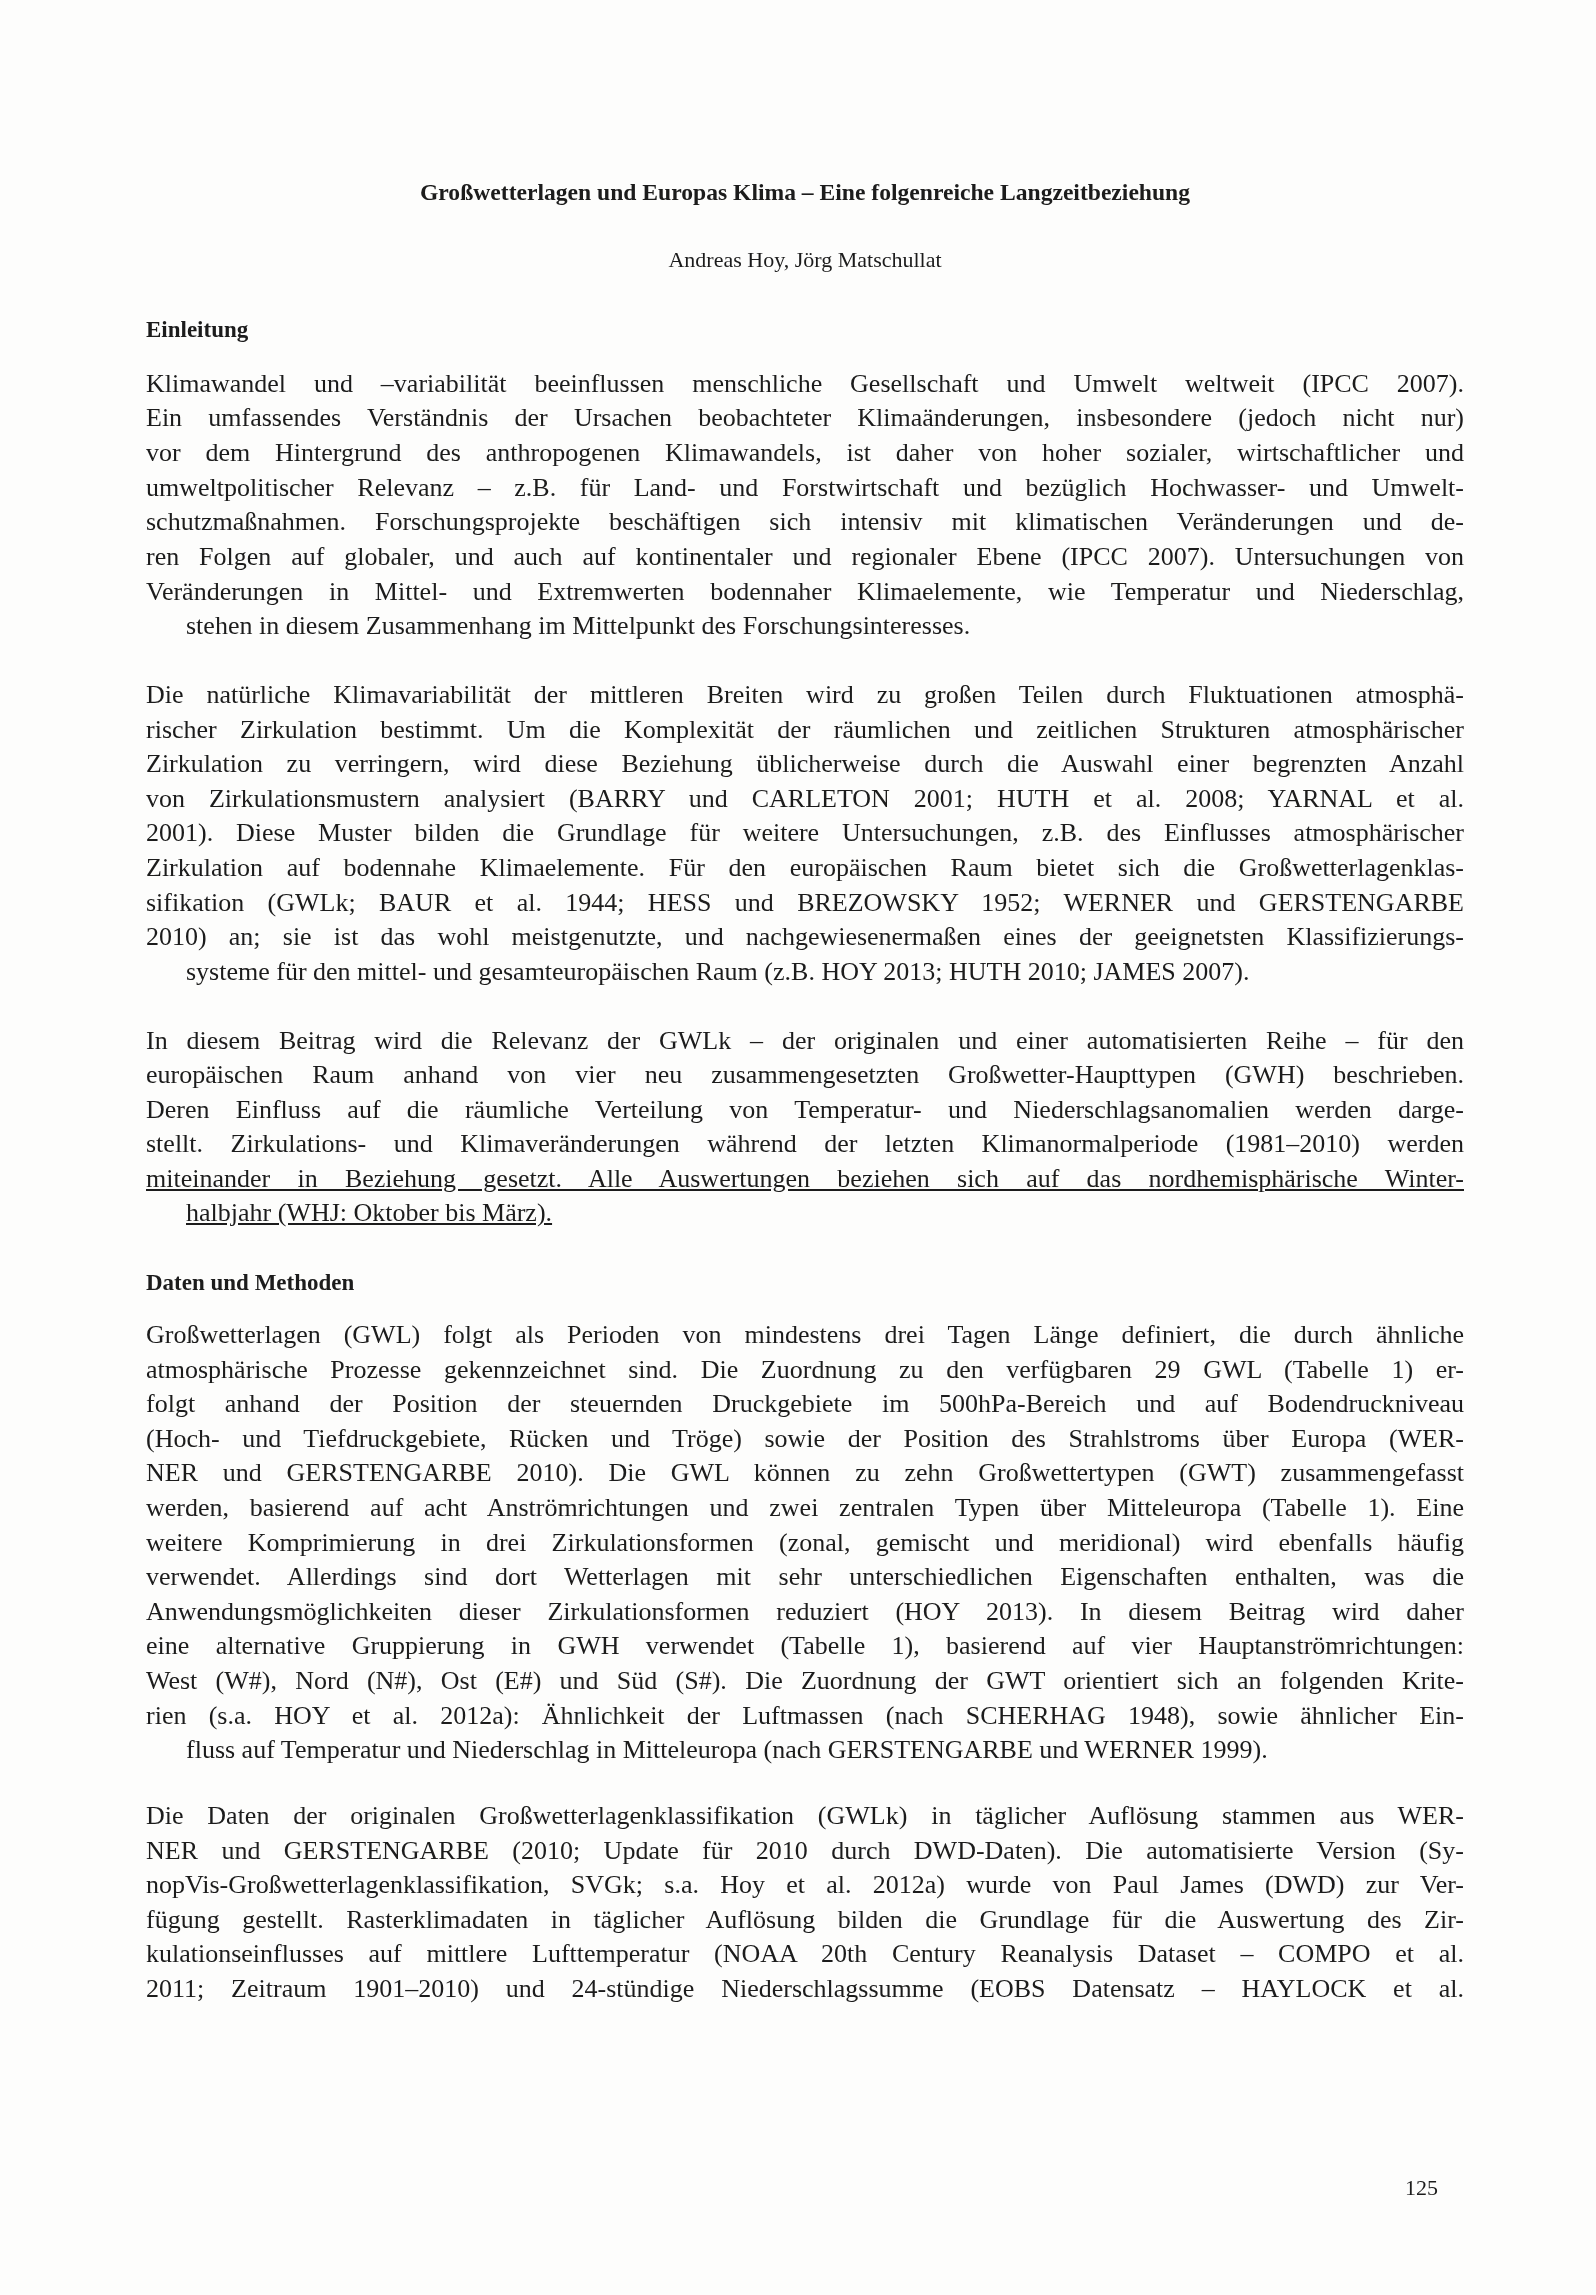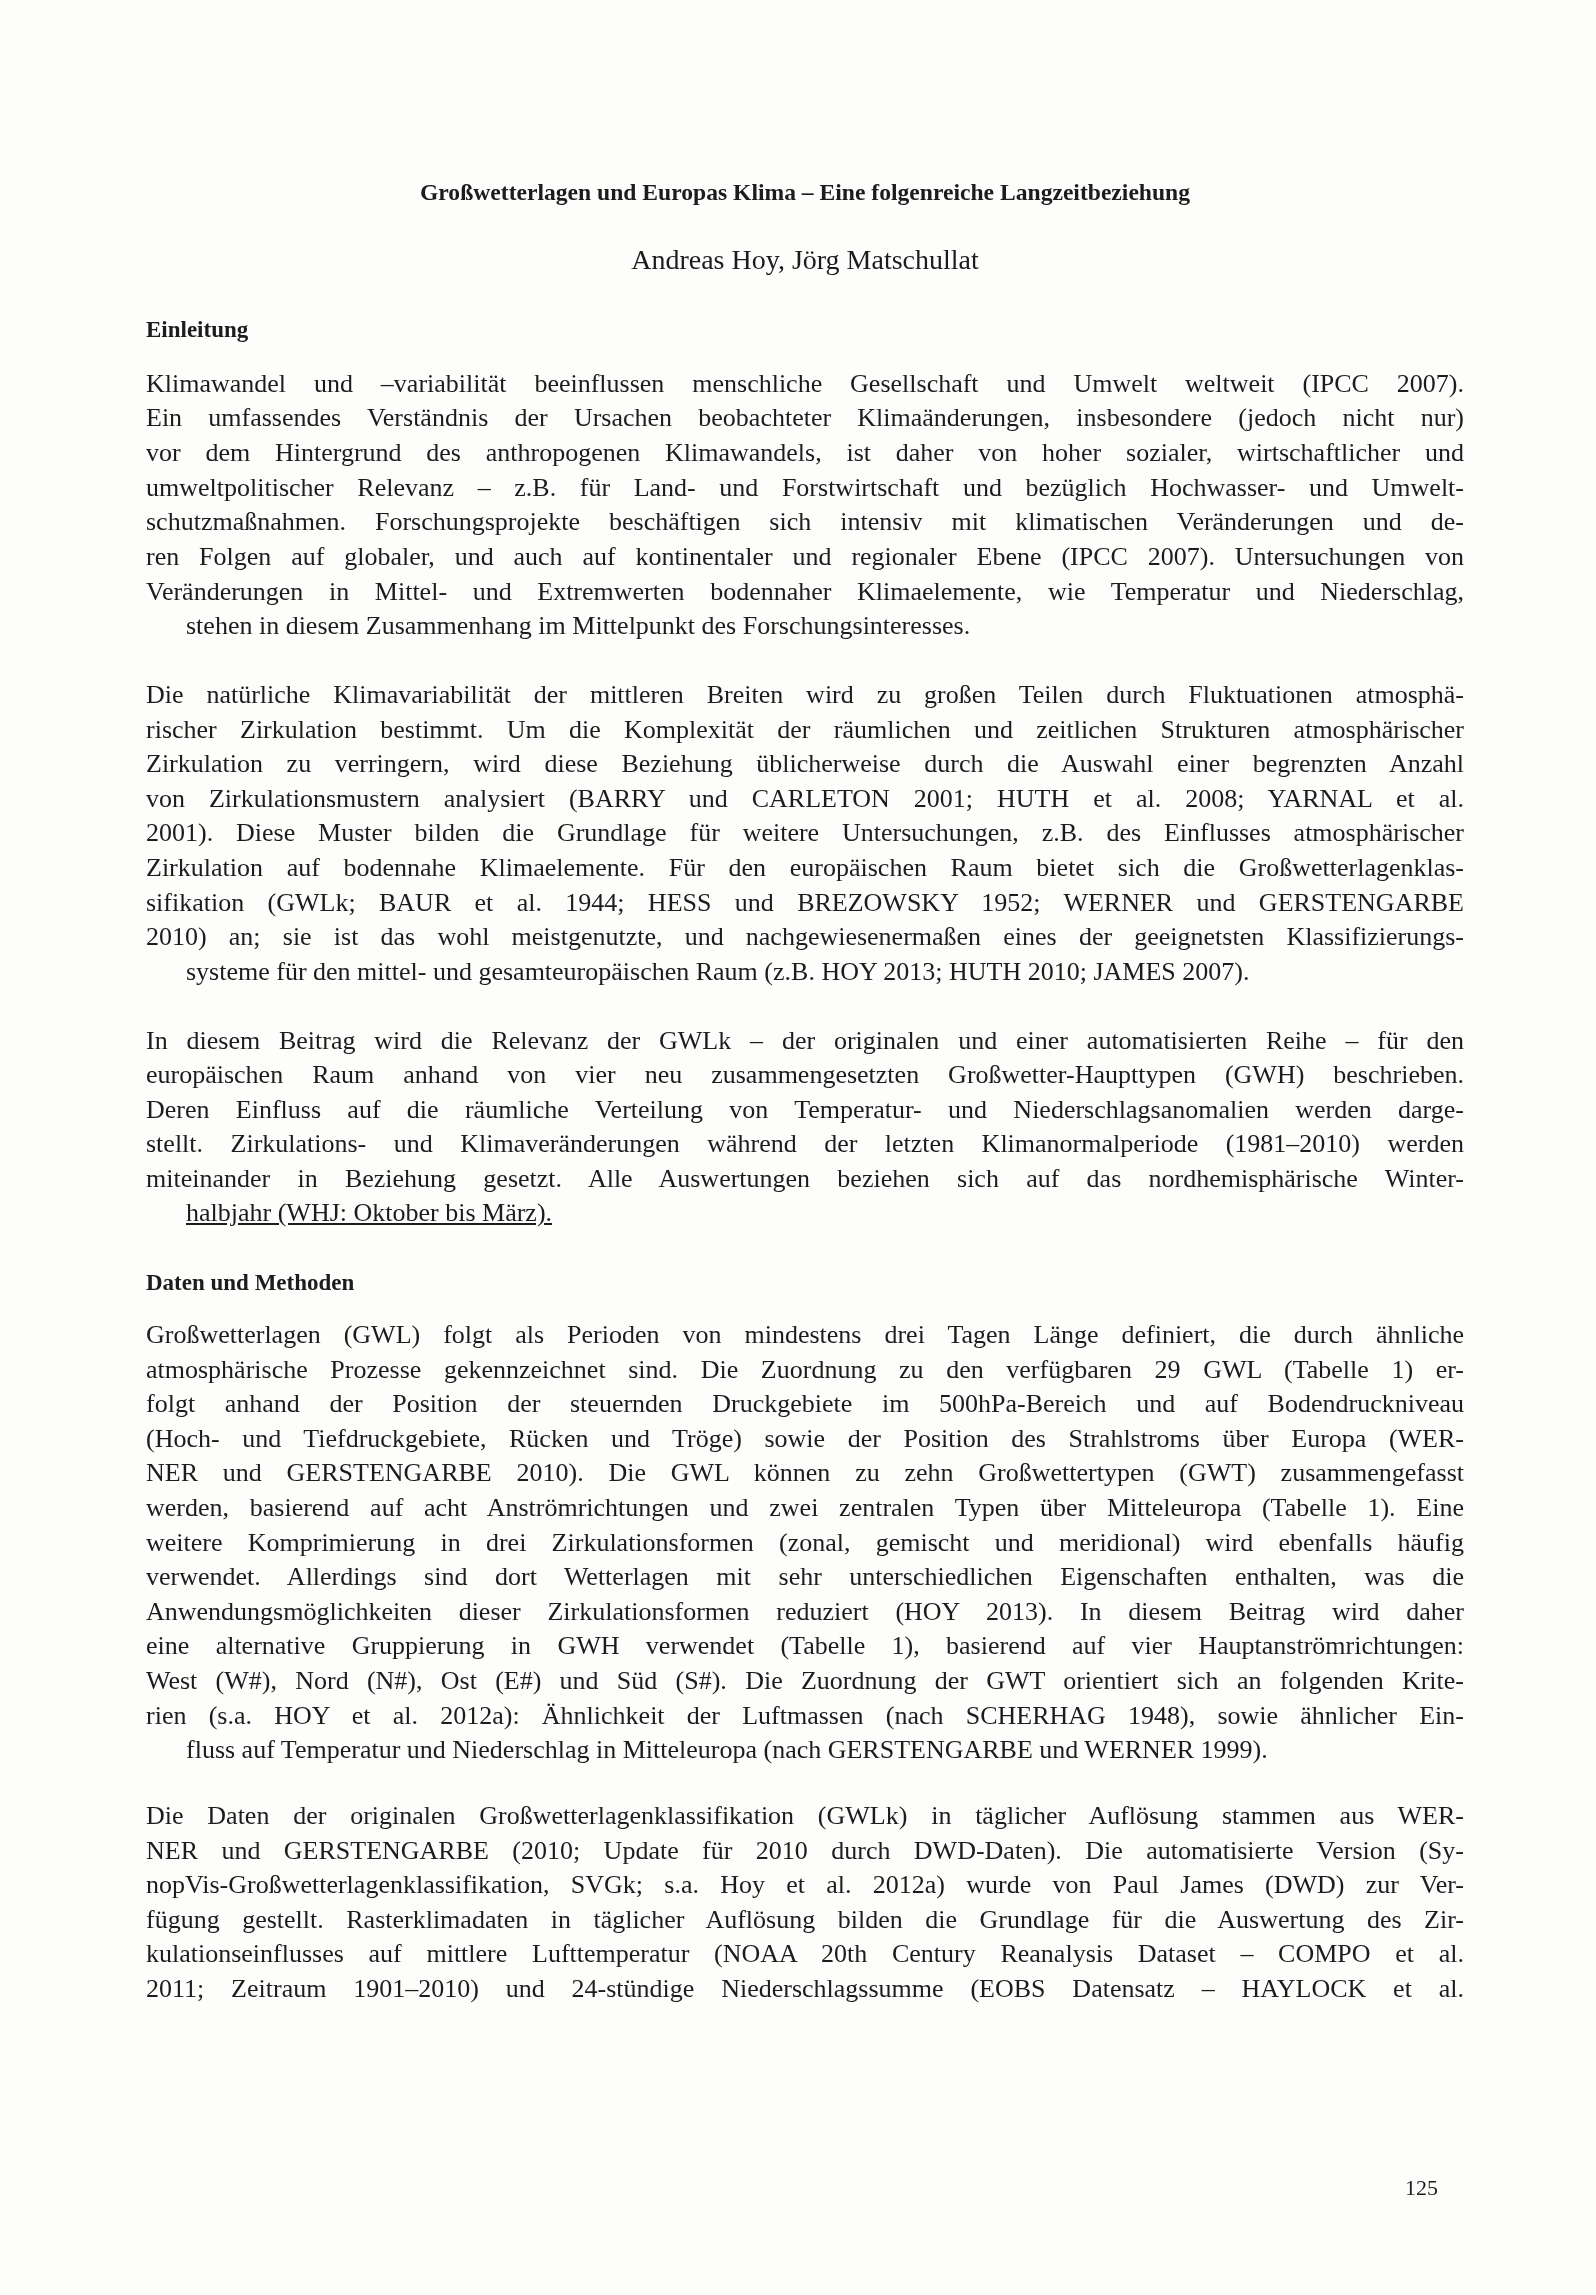--- a/index.html
+++ b/index.html
@@ -44,21 +44,21 @@
     font-weight: bold;
     font-size: 23.6px;
     line-height: 34px;
     white-space: nowrap;
   }
   .authors {
     position: absolute;
     left: 146px;
     width: 1318px;
     text-align: center;
-    font-size: 28px;
+    font-size: 22px;
     line-height: 34px;
     white-space: nowrap;
   }
   .heading {
     position: absolute;
     left: 146px;
     font-weight: bold;
     font-size: 23px;
     line-height: 34px;
     white-space: nowrap;
@@ -103,21 +103,21 @@
     <div class="line" style="top:886px;">sifikation (GWLk; BAUR et al. 1944; HESS und BREZOWSKY 1952; WERNER und GERSTENGARBE</div>
     <div class="line" style="top:920px;">2010) an; sie ist das wohl meistgenutzte, und nachgewiesenermaßen eines der geeignetsten Klassifizierungs-</div>
     <div class="line last" style="top:955px;">systeme für den mittel- und gesamteuropäischen Raum (z.B. HOY 2013; HUTH 2010; JAMES 2007).</div>
   </div>
 
   <div>
     <div class="line" style="top:1024px;">In diesem Beitrag wird die Relevanz der GWLk – der originalen und einer automatisierten Reihe – für den</div>
     <div class="line" style="top:1058px;">europäischen Raum anhand von vier neu zusammengesetzten Großwetter-Haupttypen (GWH) beschrieben.</div>
     <div class="line" style="top:1093px;">Deren Einfluss auf die räumliche Verteilung von Temperatur- und Niederschlagsanomalien werden darge-</div>
     <div class="line" style="top:1127px;">stellt. Zirkulations- und Klimaveränderungen während der letzten Klimanormalperiode (1981–2010) werden</div>
-    <div class="line" style="top:1162px;">miteinander in Beziehung gesetzt. Alle Auswertungen beziehen sich auf das nordhemisphärische Winter-</div>
+    <div class="line" style="top:1162px;text-decoration:underline;">miteinander in Beziehung gesetzt. Alle Auswertungen beziehen sich auf das nordhemisphärische Winter-</div>
     <div class="line last" style="top:1196px;text-decoration:underline;">halbjahr (WHJ: Oktober bis März).</div>
   </div>
 
   <div class="heading" style="top:1266px;">Daten und Methoden</div>
 
   <div>
     <div class="line" style="top:1318px;">Großwetterlagen (GWL) folgt als Perioden von mindestens drei Tagen Länge definiert, die durch ähnliche</div>
     <div class="line" style="top:1353px;">atmosphärische Prozesse gekennzeichnet sind. Die Zuordnung zu den verfügbaren 29 GWL (Tabelle 1) er-</div>
     <div class="line" style="top:1387px;">folgt anhand der Position der steuernden Druckgebiete im 500hPa-Bereich und auf Bodendruckniveau</div>
     <div class="line" style="top:1422px;">(Hoch- und Tiefdruckgebiete, Rücken und Tröge) sowie der Position des Strahlstroms über Europa (WER-</div>

